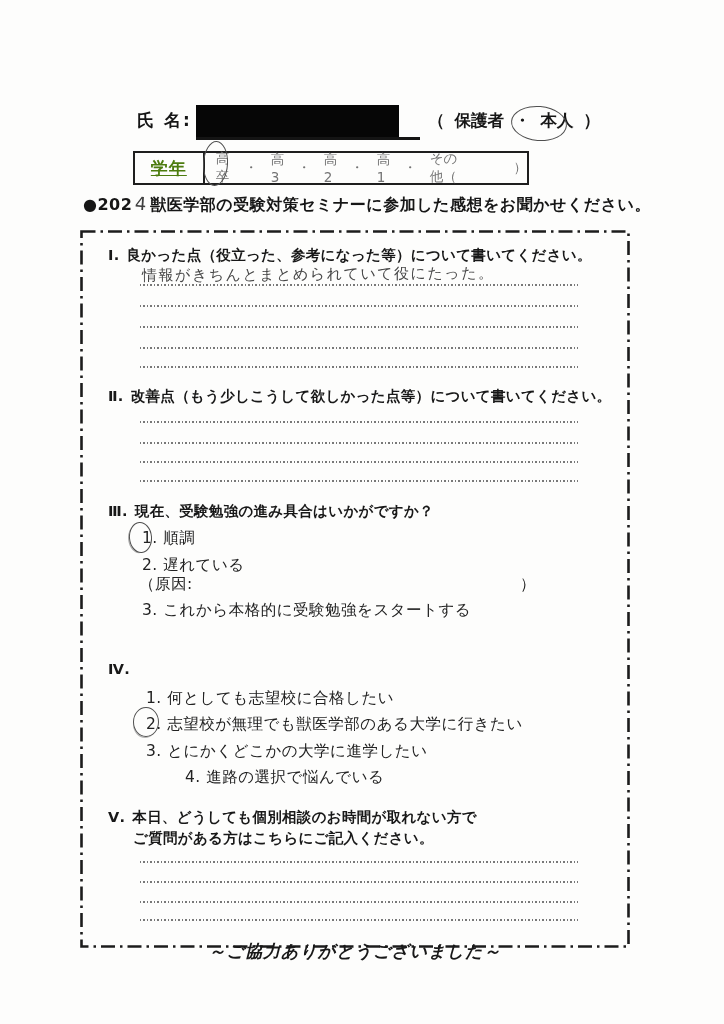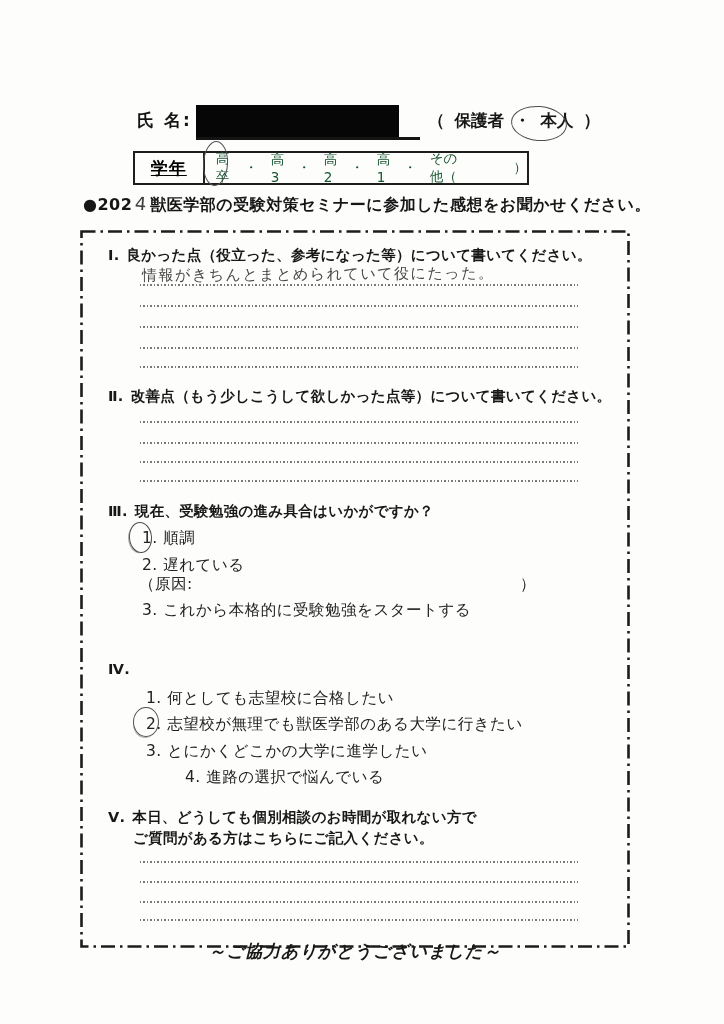--- a/index.html
+++ b/index.html
@@ -13,22 +13,22 @@
 
   .name-label{position:absolute;left:137px;top:109px;font-size:17px;font-weight:bold;letter-spacing:2px;color:#151515;}
   .redaction{position:absolute;left:196px;top:105px;width:203px;height:33px;background:#060606;}
   .name-underline{position:absolute;left:196px;top:137px;width:224px;height:3px;background:#141414;}
   .respondent-group{position:absolute;left:428px;top:110px;display:flex;gap:10px;align-items:baseline;
     font-size:16.5px;font-weight:bold;color:#161616;}
 
   .grade-box{position:absolute;left:133px;top:151px;width:396px;height:34px;border:2.5px solid #1e1e1e;
     box-sizing:border-box;display:flex;align-items:stretch;background:#fdfdfc;}
   .grade-label-cell{width:69px;border-right:2.5px solid #1e1e1e;display:flex;align-items:center;justify-content:center;
-    font-size:17px;font-weight:bold;letter-spacing:1px;color:#000000;text-decoration:underline;}
-  .grade-options-cell{flex:1;display:flex;align-items:center;gap:13px;padding-left:11px;font-size:13.5px;color:#14532d;}
+    font-size:17px;font-weight:bold;letter-spacing:1px;color:#4d7c0f;text-decoration:underline;}
+  .grade-options-cell{flex:1;display:flex;align-items:center;gap:13px;padding-left:11px;font-size:13.5px;color:#737373;}
   .grade-spacer{display:inline-block;width:46px;}
 
   .prompt-line{position:absolute;left:83px;top:193px;display:flex;align-items:baseline;font-size:16px;font-weight:bold;color:#161616;letter-spacing:0.5px;}
   .hand-digit{font-weight:400;color:#3f3f3f;font-size:18px;margin:0 3px;transform:rotate(4deg);display:inline-block;}
 
   
   .dashed-border{position:absolute;left:80px;top:230px;}
 
   .sec-heading{position:absolute;display:flex;gap:7px;font-size:14.5px;font-weight:bold;color:#181818;letter-spacing:0.3px;line-height:19px;}
   .option-row{position:absolute;font-size:15.5px;color:#222;letter-spacing:0.5px;line-height:20px;}

